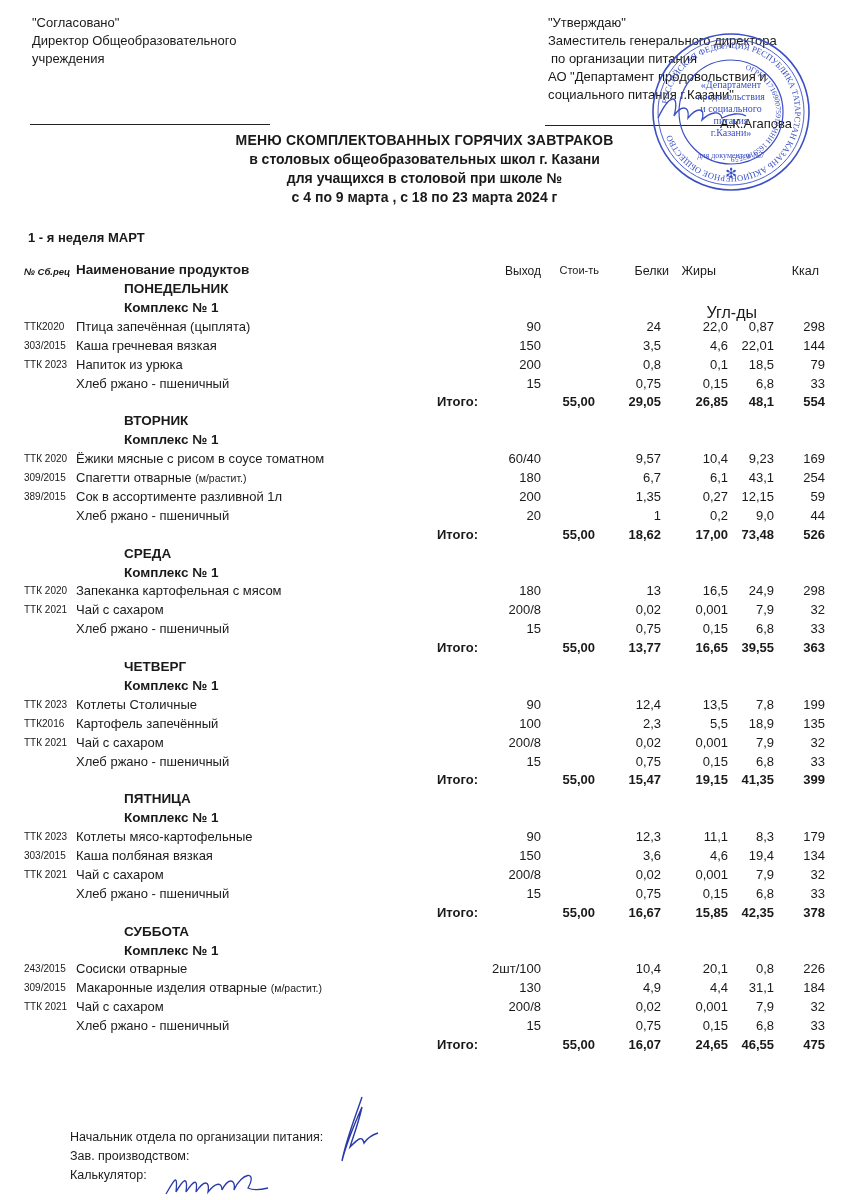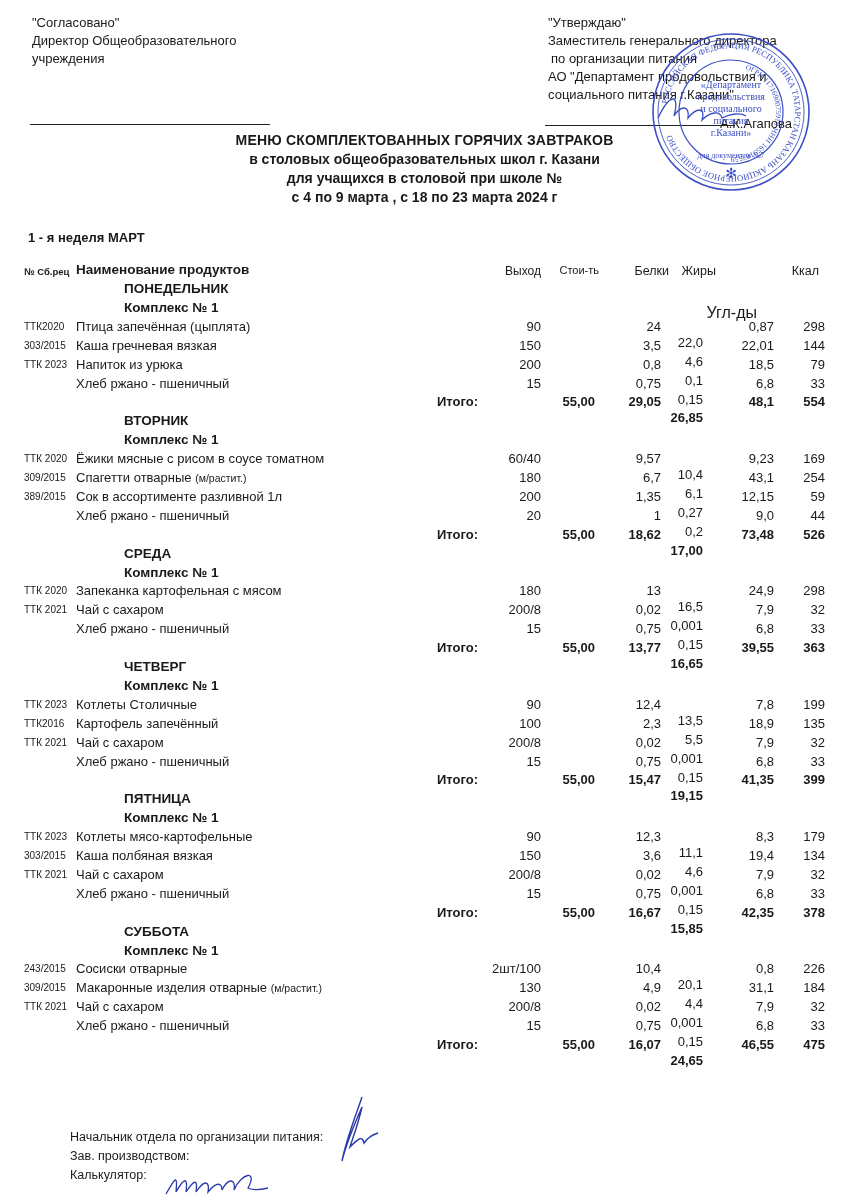--- a/index.html
+++ b/index.html
@@ -6,31 +6,31 @@
   body { width: 849px; height: 1200px; position: relative; overflow: hidden;
          font-family: "Liberation Sans", sans-serif; color: #1a1a1a; }
   .abs { position: absolute; }
   .approve-left { left: 32px; top: 14px; font-size: 13px; line-height: 18px; }
   .approve-right { left: 548px; top: 14px; font-size: 13px; line-height: 18px; }
   .approve-right .indent { padding-left: 3px; }
   .sig-line { border-top: 1.3px solid #222; }
   .title-block { left: 0; width: 849px; top: 131px; text-align: center; font-weight: bold; font-size: 14px; line-height: 19px; }
   .title-block .l1 { padding-left: 0; font-size: 14px; letter-spacing: 0.2px; }
   .week { left: 28px; top: 230px; font-weight: bold; font-size: 13px; }
-  .hdr-code { left: 24px; top: 266px; font-size: 9.5px; font-weight: bold; }
+  .hdr-code { left: 24px; top: 266px; font-size: 9.5px; font-weight: bold; font-style: italic; }
   .hdr-name { left: 76px; top: 262px; font-weight: bold; font-size: 13.5px; }
   .row { position: absolute; left: 0; width: 849px; height: 19px; font-size: 13px; }
   .row span { position: absolute; top: 0; white-space: nowrap; }
   .code { left: 24px; font-size: 10px; top: 2px !important; }
   .name { left: 76px; }
   .name small { font-size: 10.5px; }
   .out { right: 308px; text-align: right; }
   .cost { right: 254px; text-align: right; }
   .prot { right: 188px; text-align: right; }
-  .fat { right: 146px; text-align: right; margin-top: 16px; }
+  .fat { right: 121px; text-align: right; }
   .carb { right: 75px; text-align: right; }
   .kcal { right: 24px; text-align: right; }
   .bold { font-weight: bold; }
   .day { left: 76px; font-weight: bold; font-size: 13.5px; padding-left: 48px; }
   .itogo { left: 437px; font-weight: bold; }
   .foot { left: 70px; top: 1128px; font-size: 12.5px; line-height: 19px; }
   .stamp { left: 645px; top: 30px; width: 170px; height: 165px; }
 </style>
 </head>
 <body>

